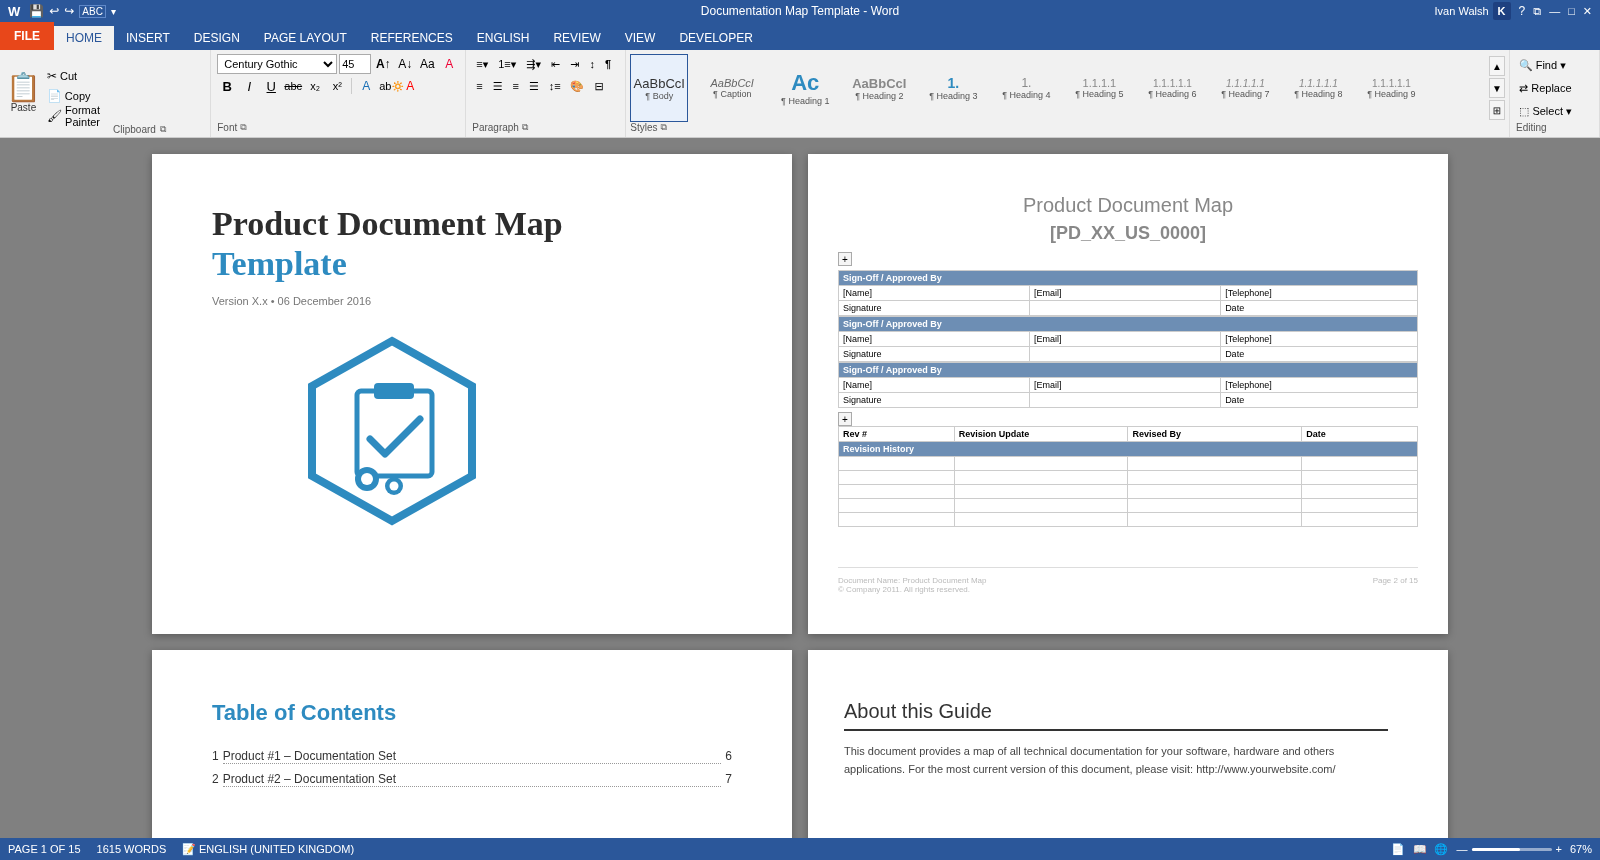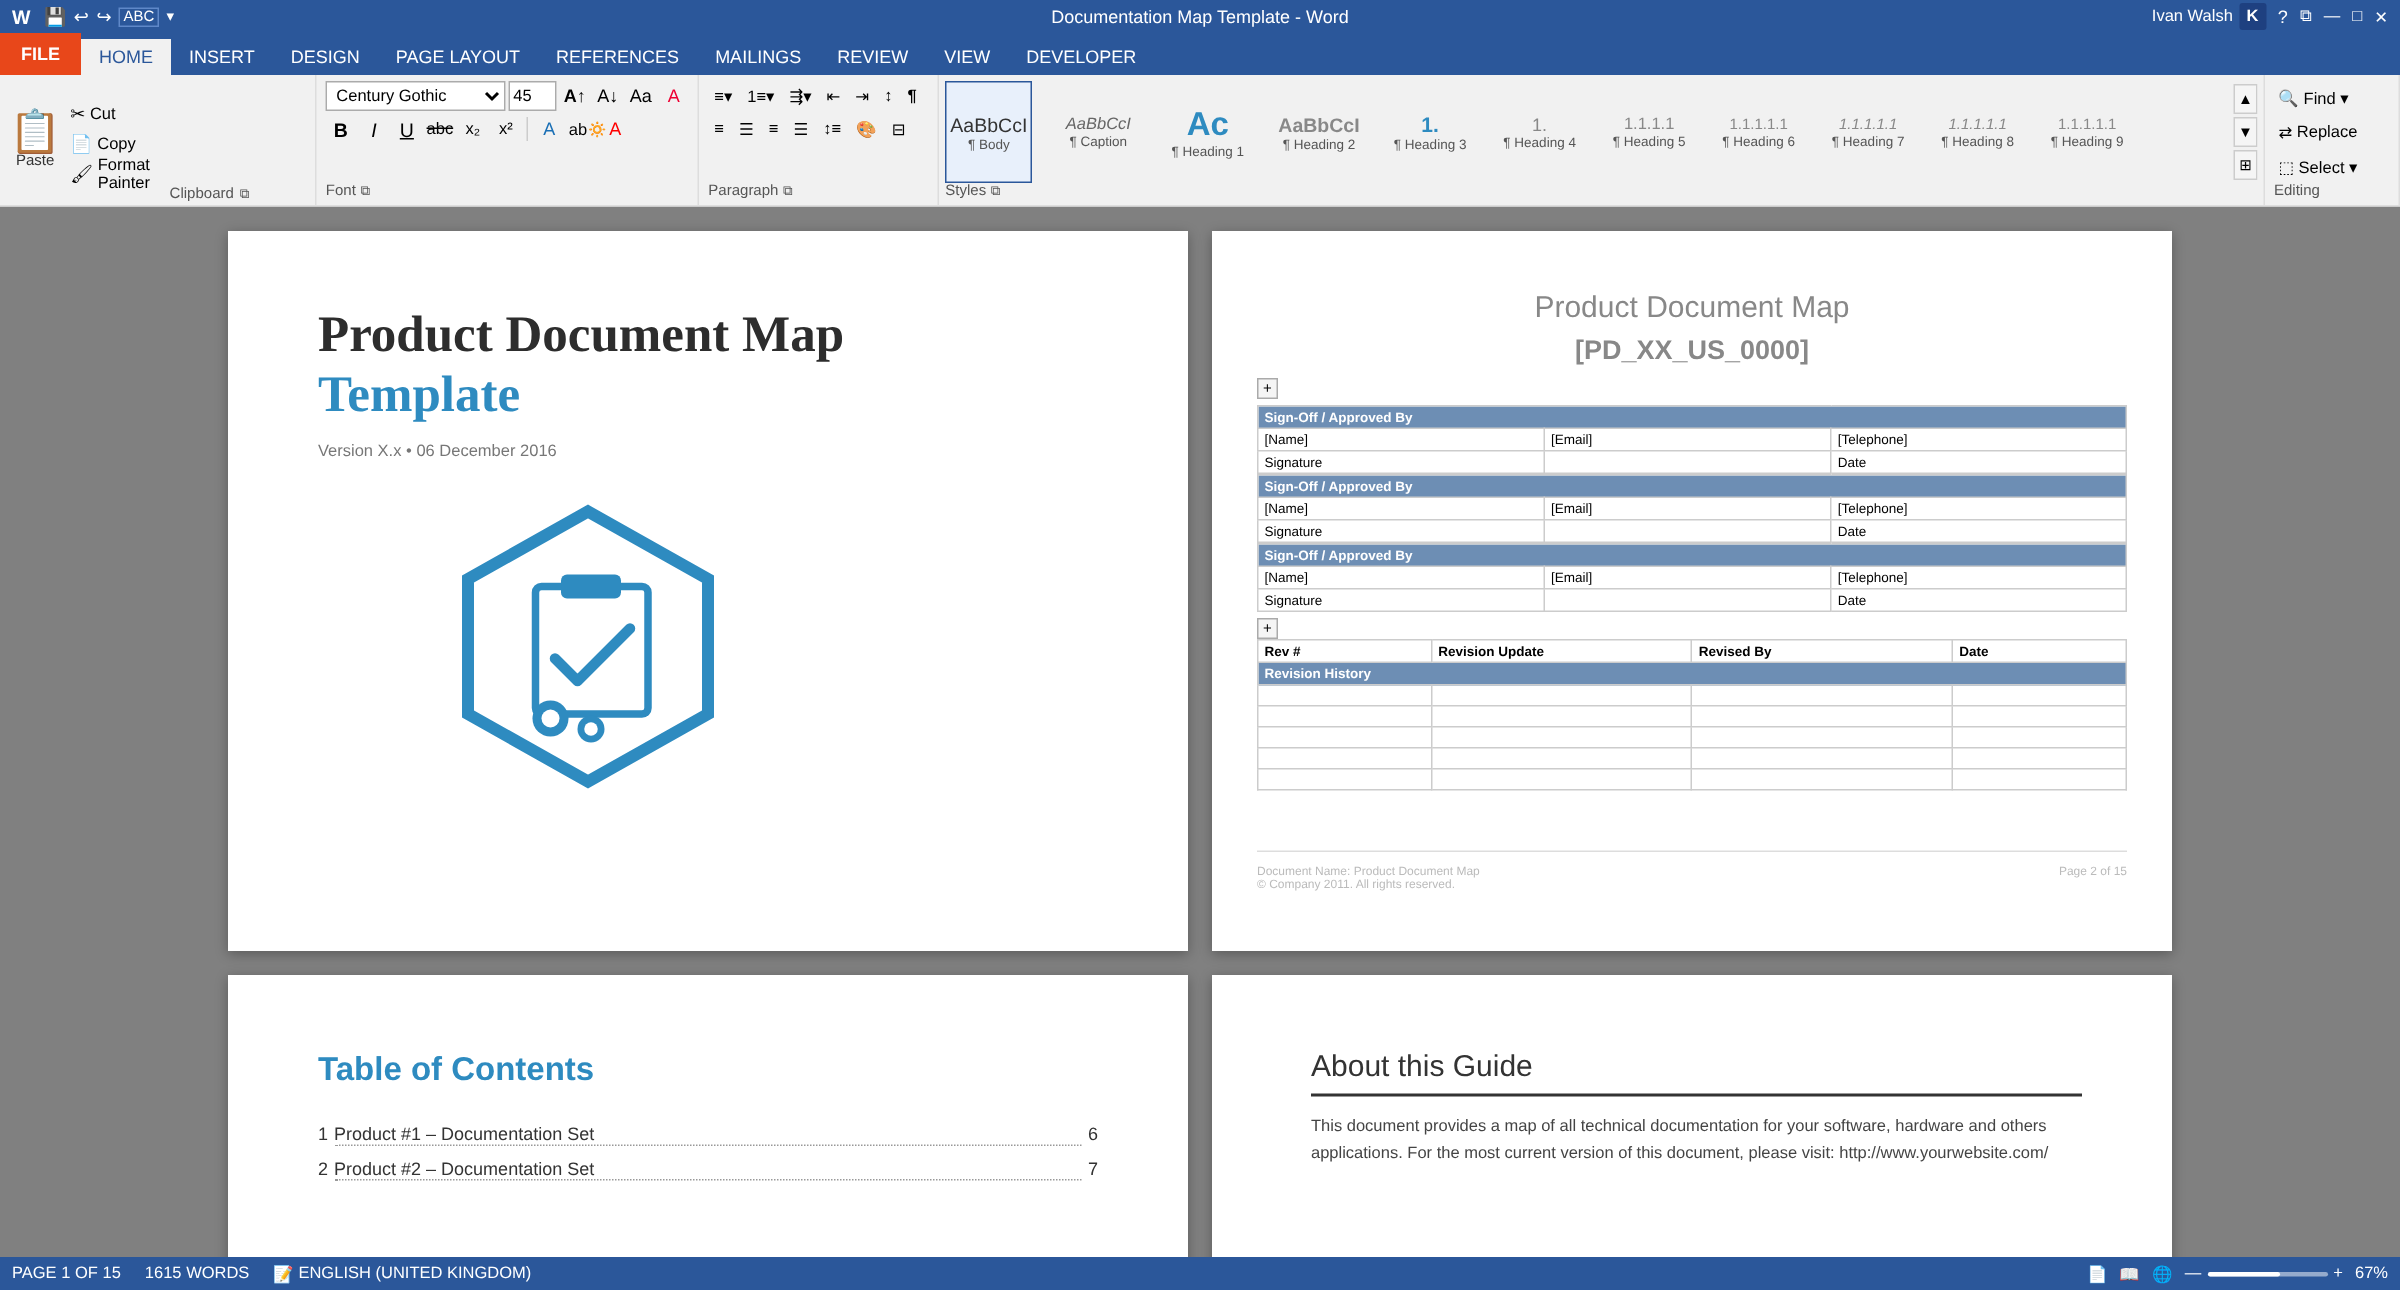--- a/index.html
+++ b/index.html
@@ -31,21 +31,21 @@
   </div>
 </div>
 
 <div style="height:28px; background:#2b579a; display:flex; align-items:flex-end;">
   <div style="background:#e8471a;color:white;padding:13px 14px;font-size:12px;font-weight:bold;height:28px;display:flex;align-items:center;cursor:pointer;">FILE</div>
   <div style="background:#f1f1f1;color:#2b579a;padding:4px 12px;font-size:12px;height:24px;display:flex;align-items:center;cursor:pointer;font-weight:500;">HOME</div>
   <div style="color:white;padding:4px 12px;font-size:12px;height:24px;display:flex;align-items:center;cursor:pointer;">INSERT</div>
   <div style="color:white;padding:4px 12px;font-size:12px;height:24px;display:flex;align-items:center;cursor:pointer;">DESIGN</div>
   <div style="color:white;padding:4px 12px;font-size:12px;height:24px;display:flex;align-items:center;cursor:pointer;">PAGE LAYOUT</div>
   <div style="color:white;padding:4px 12px;font-size:12px;height:24px;display:flex;align-items:center;cursor:pointer;">REFERENCES</div>
-  <div style="color:white;padding:4px 12px;font-size:12px;height:24px;display:flex;align-items:center;cursor:pointer;">MAILINGS</div>
+  <div style="color:white;padding:4px 12px;font-size:12px;height:24px;display:flex;align-items:center;cursor:pointer;">ENGLISH</div>
   <div style="color:white;padding:4px 12px;font-size:12px;height:24px;display:flex;align-items:center;cursor:pointer;">REVIEW</div>
   <div style="color:white;padding:4px 12px;font-size:12px;height:24px;display:flex;align-items:center;cursor:pointer;">VIEW</div>
   <div style="color:white;padding:4px 12px;font-size:12px;height:24px;display:flex;align-items:center;cursor:pointer;">DEVELOPER</div>
 </div>
 
 <div style="background:#f1f1f1; border-bottom:1px solid #ccc; display:flex; align-items:stretch; height:88px;">
 
   <div style="display:flex; align-items:stretch; border-right:1px solid #ddd; padding:2px 4px;">
     <div style="display:flex; align-items:center; gap:2px;">
 
@@ -376,21 +376,21 @@
       <span style="flex:1;border-bottom:1px dotted #999;margin-bottom:2px;min-width:20px;">Product #1 – Documentation Set</span>
       <span>6</span>
     </div>
     <div style="display:flex;align-items:baseline;font-size:12px;color:#333;margin:3px 0;gap:4px;">
       <span>2</span>
       <span style="flex:1;border-bottom:1px dotted #999;margin-bottom:2px;min-width:20px;">Product #2 – Documentation Set</span>
       <span>7</span>
     </div>
   </div>
 
-  <div style="width:640px; min-height:200px; background:white; box-shadow:0 2px 8px rgba(0,0,0,0.3); padding:50px 60px 40px 66px; display:flex; flex-direction:column;">
+  <div style="width:640px; min-height:200px; background:white; box-shadow:0 2px 8px rgba(0,0,0,0.3); padding:50px 60px 40px 36px; display:flex; flex-direction:column;">
     <div style="font-size:20px;font-weight:normal;color:#333;border-bottom:2px solid #333;padding-bottom:6px;margin-bottom:12px;">About this Guide</div>
     <div style="font-size:11px;color:#444;line-height:1.6;">This document provides a map of all technical documentation for your software, hardware and others applications. For the most current version of this document, please visit: http://www.yourwebsite.com/</div>
   </div>
 
 </div>
 
 <div style="position:fixed;bottom:0;left:0;right:0;height:22px;background:#2b579a;display:flex;align-items:center;padding:0 8px;color:white;font-size:11px;gap:16px;z-index:100;">
   <span>PAGE 1 OF 15</span>
   <span>1615 WORDS</span>
   <span style="cursor:pointer;display:flex;align-items:center;gap:3px;">

